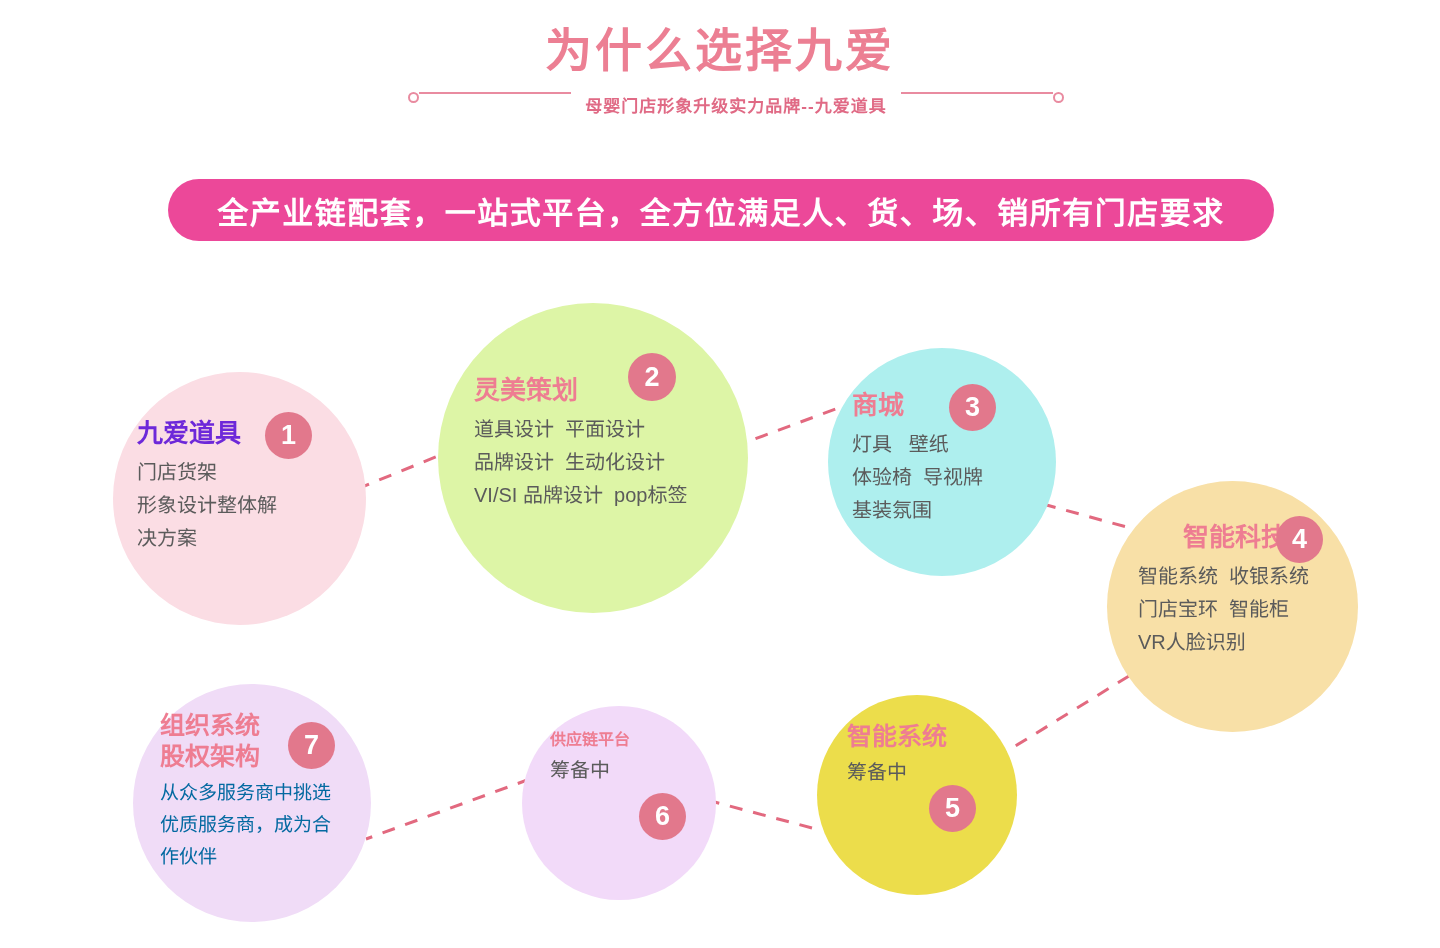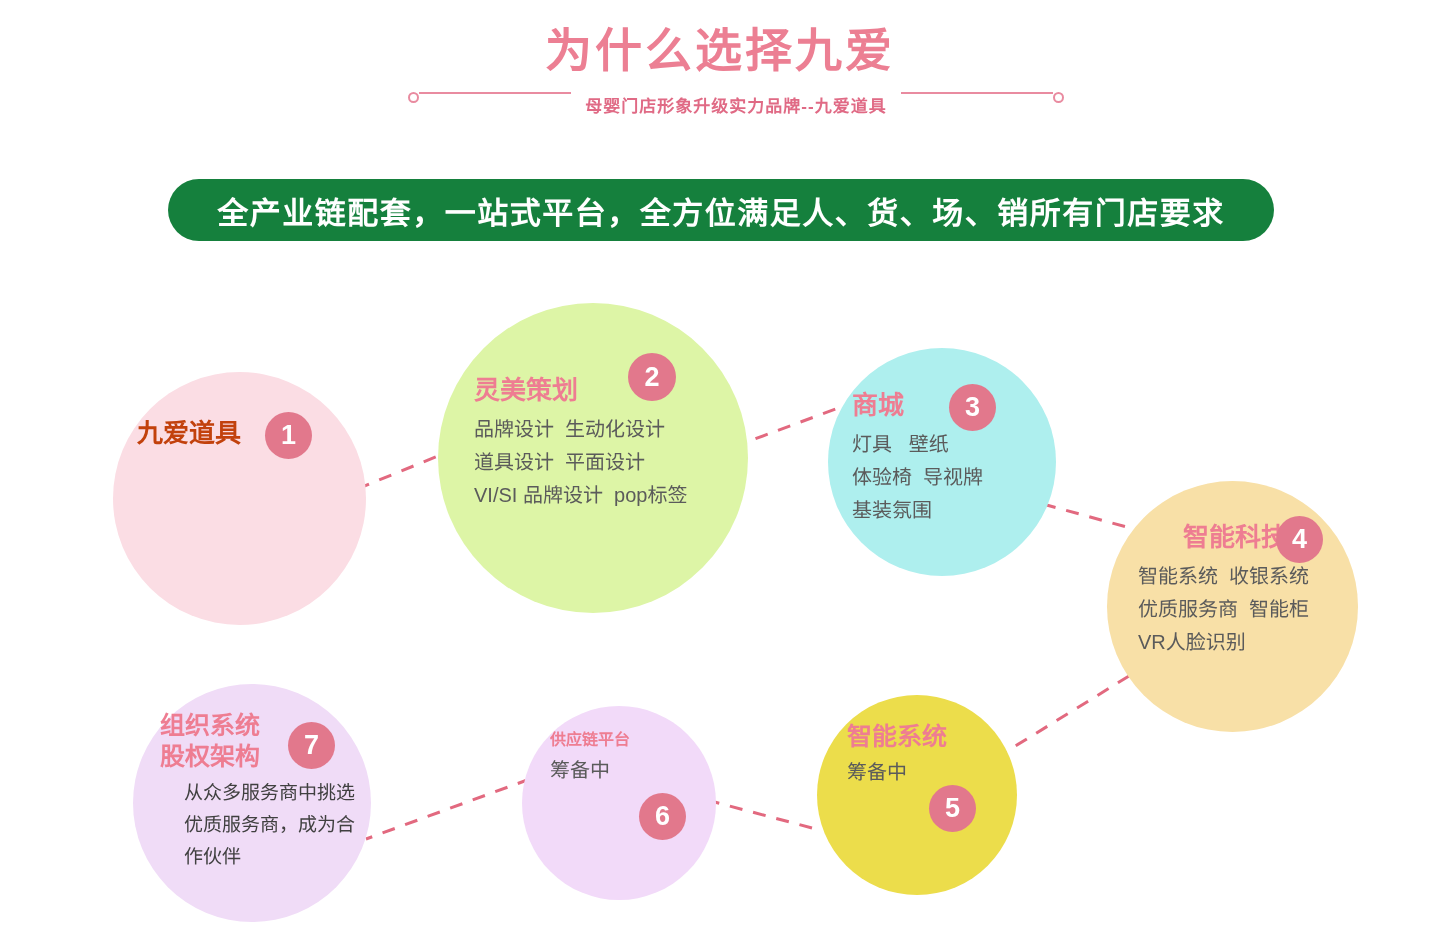--- a/index.html
+++ b/index.html
@@ -202,50 +202,55 @@
     <div class="main-title">为什么选择九爱</div>
     <div class="subtitle-row">
       <span class="sub-dot"></span>
       <span class="sub-line"></span>
       <span class="subtitle-text">母婴门店形象升级实力品牌--九爱道具</span>
       <span class="sub-line"></span>
       <span class="sub-dot"></span>
     </div>
   </div>
 
-  <div class="banner" style="background: #15803d;">
+  <div class="banner" style="background: #ec4899;">
     <span class="banner-text" style="color: rgb(255, 255, 255);">全产业链配套，一站式平台，全方位满足人、货、场、销所有门店要求</span>
   </div>
 
   <div class="diagram">
 
     <svg class="connectors" viewBox="0 0 1440 948" xmlns="http://www.w3.org/2000/svg">
       <g stroke="#e2697f" stroke-width="3" stroke-dasharray="13 11" fill="none" stroke-linecap="butt">
         <line x1="357" y1="489" x2="470" y2="443"></line>
         <line x1="733" y1="447" x2="852" y2="403"></line>
         <line x1="1043" y1="504" x2="1152" y2="534"></line>
         <line x1="1129" y1="676" x2="1004" y2="753"></line>
         <line x1="812" y1="828" x2="707" y2="800"></line>
         <line x1="530" y1="779" x2="366" y2="839"></line>
       </g>
     </svg>
 
     <div class="node" id="node-1" style="background: rgb(251, 221, 228);">
       <div class="node-body">
-        <div class="node-title" style="color: #c2410c;">九爱道具</div>
+        <div class="node-title" style="color: #6d28d9;">九爱道具</div>
+        <div class="node-lines" style="color: rgb(91, 91, 91);">
+          <div>门店货架</div>
+          <div>形象设计整体解</div>
+          <div>决方案</div>
+        </div>
       </div>
       <div class="badge" style="background: rgb(226, 120, 140);">1</div>
     </div>
 
     <div class="node" id="node-2" style="background: rgb(221, 245, 166);">
       <div class="node-body">
         <div class="node-title" style="color: rgb(238, 125, 146);">灵美策划</div>
         <div class="node-lines" style="color: rgb(91, 91, 91);">
+          <div>道具设计  平面设计</div>
           <div>品牌设计  生动化设计</div>
-          <div>道具设计  平面设计</div>
           <div>VI/SI 品牌设计  pop标签</div>
         </div>
       </div>
       <div class="badge" style="background: rgb(226, 120, 140);">2</div>
     </div>
 
     <div class="node" id="node-3" style="background: rgb(174, 239, 238);">
       <div class="node-body">
         <div class="node-title" style="color: rgb(238, 125, 146);">商城</div>
         <div class="node-lines" style="color: rgb(91, 91, 91);">
@@ -255,21 +260,21 @@
         </div>
       </div>
       <div class="badge" style="background: rgb(226, 120, 140);">3</div>
     </div>
 
     <div class="node" id="node-4" style="background: rgb(248, 224, 167);">
       <div class="node-body">
         <div class="node-title" style="color: rgb(238, 125, 146);">智能科技</div>
         <div class="node-lines" style="color: rgb(91, 91, 91);">
           <div>智能系统  收银系统</div>
-          <div>优质服务商  智能柜</div>
+          <div>门店宝环  智能柜</div>
           <div>VR人脸识别</div>
         </div>
       </div>
       <div class="badge" style="background: rgb(226, 120, 140);">4</div>
     </div>
 
     <div class="node" id="node-5" style="background: rgb(236, 221, 75);">
       <div class="node-body">
         <div class="node-title" style="color: rgb(238, 125, 146);">智能系统</div>
         <div class="node-lines" style="color: rgb(91, 91, 91);">
@@ -286,21 +291,21 @@
           <div>筹备中</div>
         </div>
       </div>
       <div class="badge" style="background: rgb(226, 120, 140);">6</div>
     </div>
 
     <div class="node" id="node-7" style="background: rgb(240, 220, 247);">
       <div class="node-body">
         <div class="node-title" style="white-space: pre-line; color: rgb(238, 125, 146);">组织系统
 股权架构</div>
-        <div class="node-lines" style="color: #404040; margin-left: 24px;">
+        <div class="node-lines" style="color: #0369a1;">
           <div>从众多服务商中挑选</div>
           <div>优质服务商，成为合</div>
           <div>作伙伴</div>
         </div>
       </div>
       <div class="badge" style="background: rgb(226, 120, 140);">7</div>
     </div>
 
   </div>
 </div>

